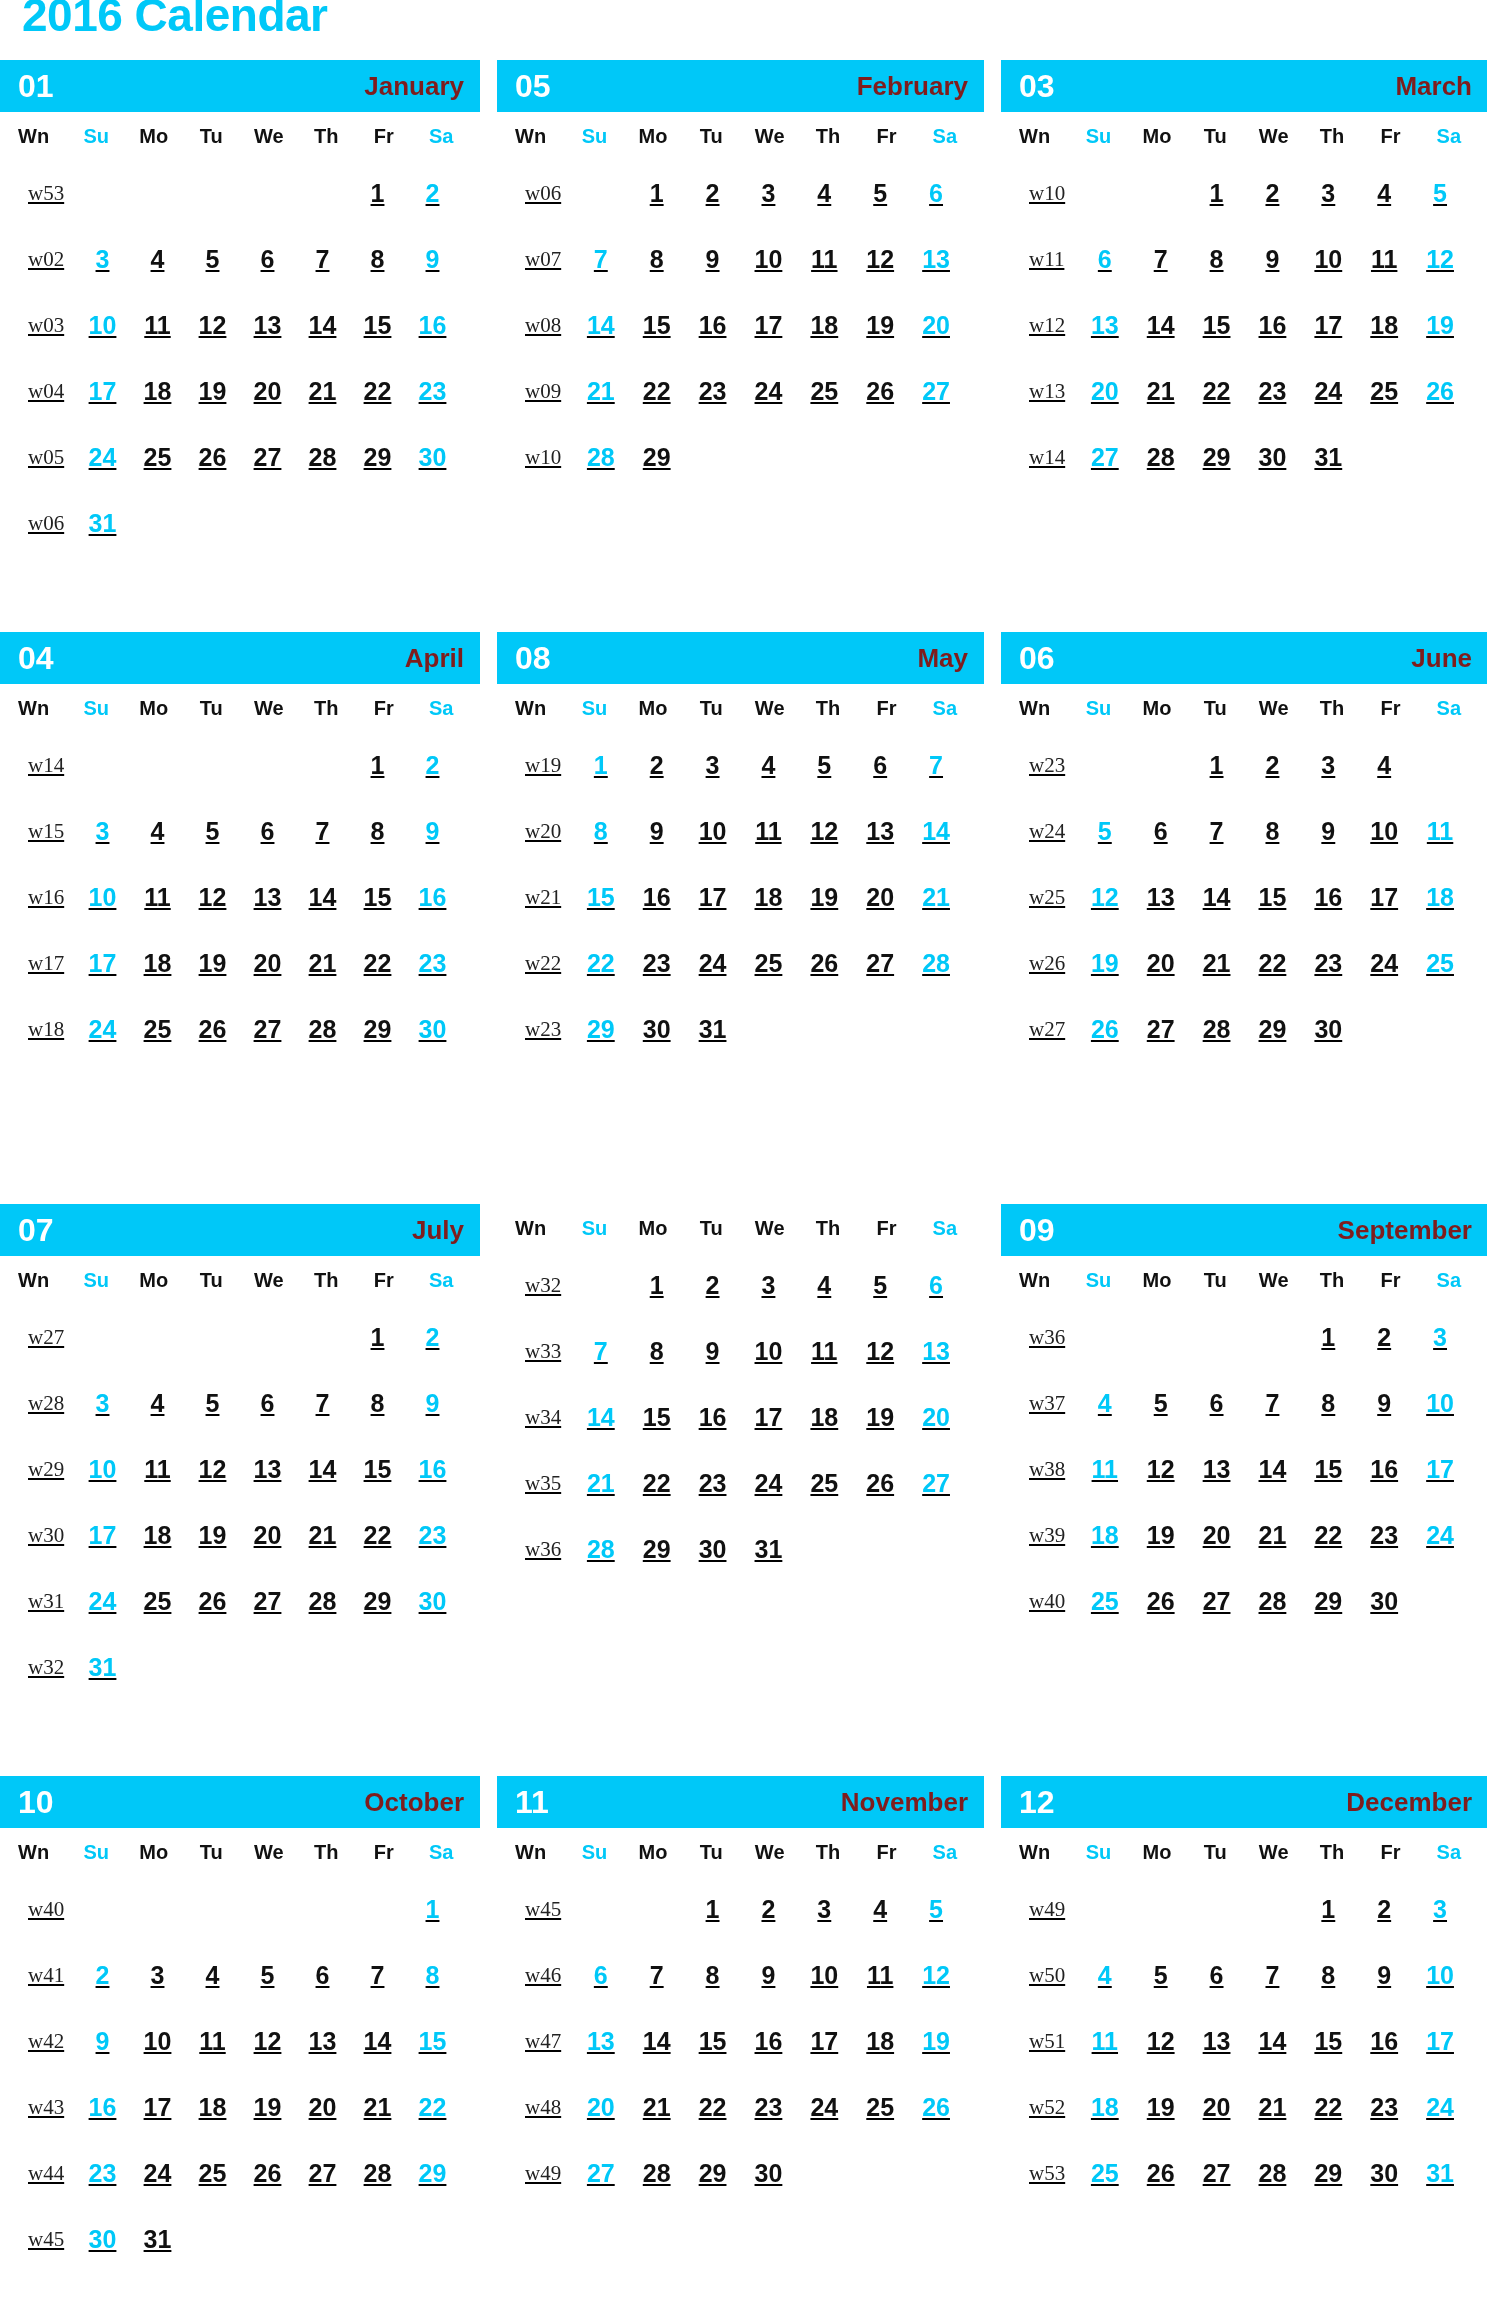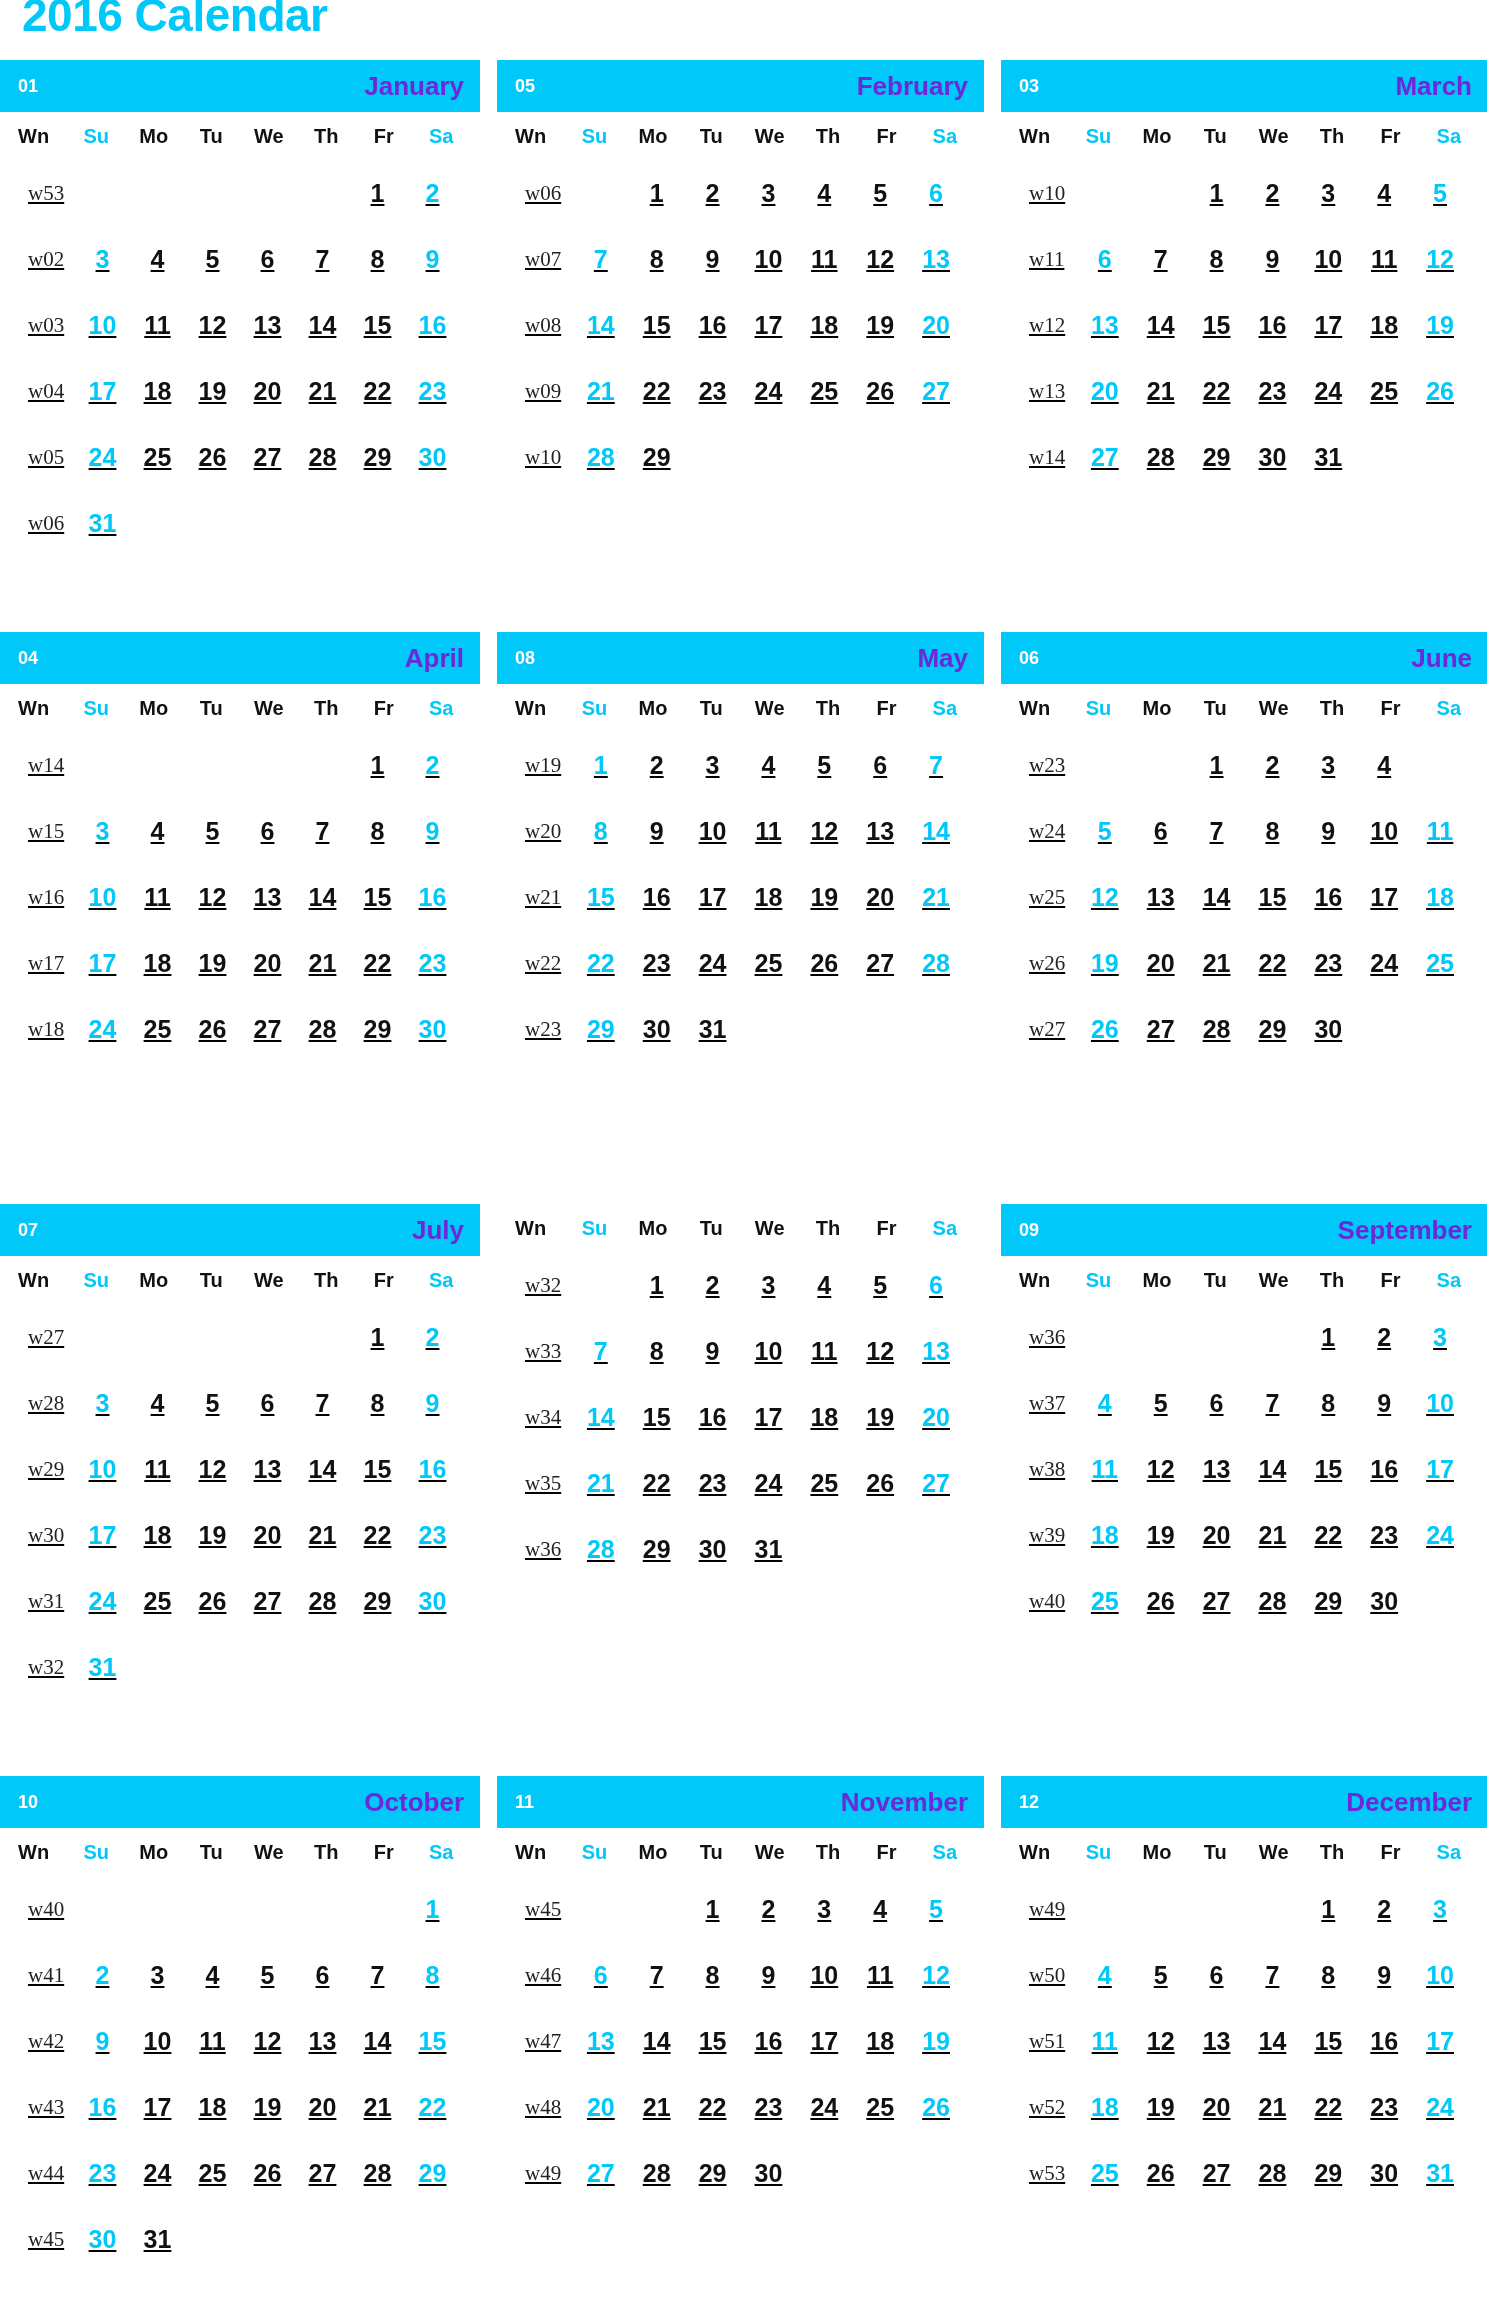--- a/index.html
+++ b/index.html
@@ -54,26 +54,26 @@
   .month-header {
     height: 52px;
     background: #00c8f8;
     display: flex;
     align-items: center;
     justify-content: space-between;
     padding: 0 16px 0 18px;
   }
   .month-num {
     color: #ffffff;
-    font-size: 18px;
+    font-size: 32px;
     font-weight: bold;
     line-height: 1;
   }
   .month-name {
-    color: #6d28d9;
+    color: #7f1d1d;
     font-size: 26px;
     font-weight: bold;
     line-height: 1;
     white-space: nowrap;
     margin-left: 37px;
   }
 
   
   .weekday-row {
     display: grid;

